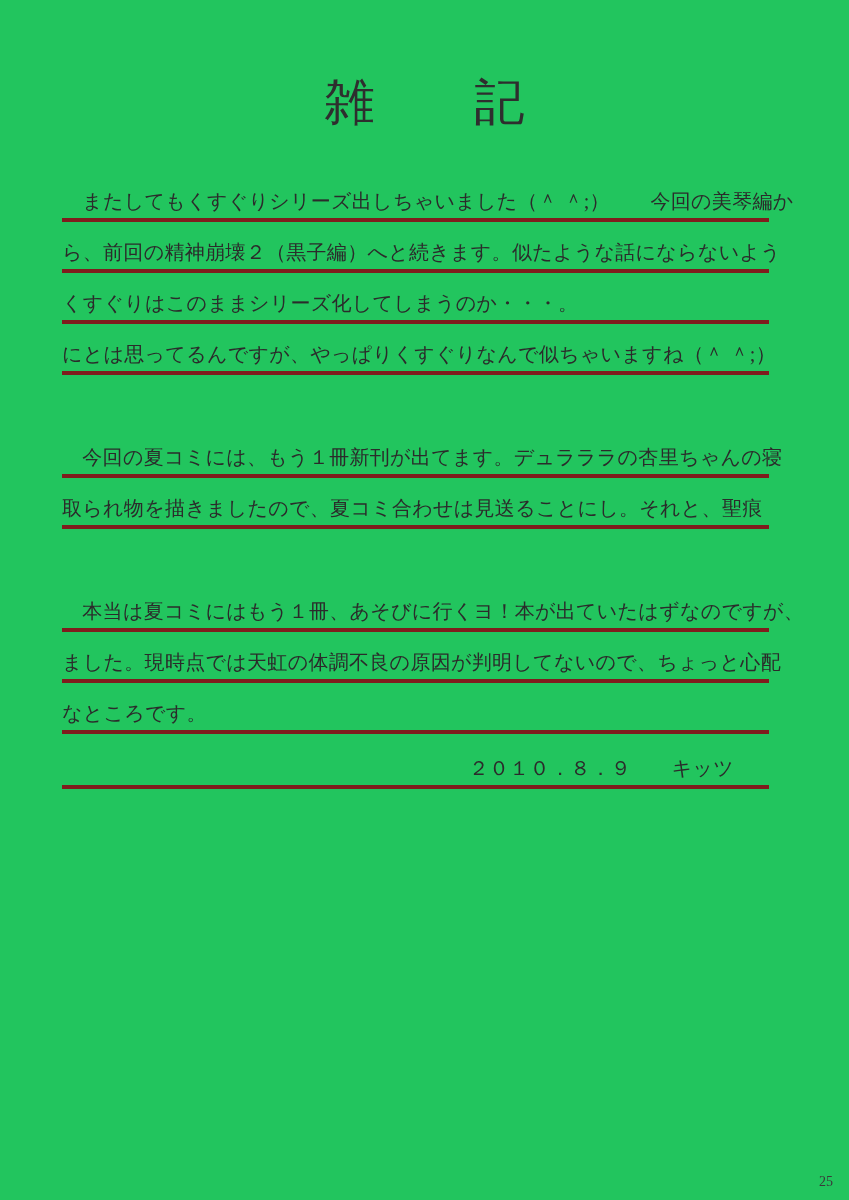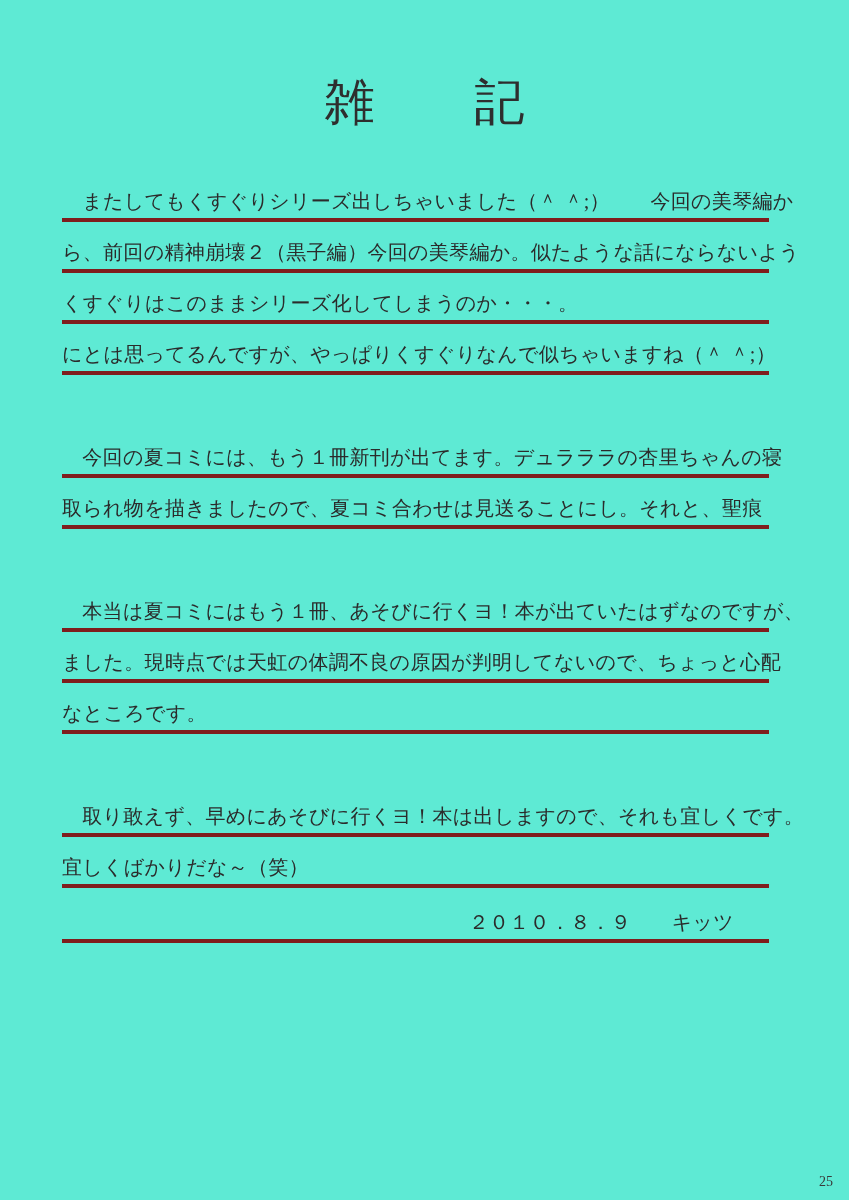--- a/index.html
+++ b/index.html
@@ -4,21 +4,21 @@
 <style>
   html, body {
     margin: 0;
     padding: 0;
     background: #e8e8e8;
   }
   .page {
     position: relative;
     width: 849px;
     height: 1200px;
-    background: #5eead4;
+    background: #22c55e;
     font-family: "Liberation Serif", "DejaVu Serif", serif;
     color: #2b2b2b;
     overflow: hidden;
     margin: 0 auto;
   }
   .title {
     position: absolute;
     top: 72px;
     left: 0;
     width: 100%;
@@ -67,40 +67,36 @@
 <body>
 
 <div class="page">
 
   <h1 class="title">雑　　記</h1>
 
   <div class="content">
 
     <div class="paragraph">
       <div class="line">　またしてもくすぐりシリーズ出しちゃいました（＾ ＾;）　　今回の美琴編か</div>
-      <div class="line">ら、前回の精神崩壊２（黒子編）今回の美琴編か。似たような話にならないよう</div>
+      <div class="line">ら、前回の精神崩壊２（黒子編）へと続きます。似たような話にならないよう</div>
       <div class="line">くすぐりはこのままシリーズ化してしまうのか・・・。</div>
       <div class="line">にとは思ってるんですが、やっぱりくすぐりなんで似ちゃいますね（＾ ＾;）</div>
     </div>
 
     <div class="paragraph">
       <div class="line">　今回の夏コミには、もう１冊新刊が出てます。デュラララの杏里ちゃんの寝</div>
       <div class="line">取られ物を描きましたので、夏コミ合わせは見送ることにし。それと、聖痕</div>
     </div>
 
     <div class="paragraph">
       <div class="line">　本当は夏コミにはもう１冊、あそびに行くヨ！本が出ていたはずなのですが、</div>
       <div class="line">ました。現時点では天虹の体調不良の原因が判明してないので、ちょっと心配</div>
       <div class="line">なところです。</div>
     </div>
 
-    <div class="paragraph">
-      <div class="line">　取り敢えず、早めにあそびに行くヨ！本は出しますので、それも宜しくです。</div>
-      <div class="line">宜しくばかりだな～（笑）</div>
-    </div>
 
     <div class="line date-line">２０１０．８．９　　キッツ</div>
 
   </div>
 
   <div class="page-number">25</div>
 
 </div>
 
 </body></html>

